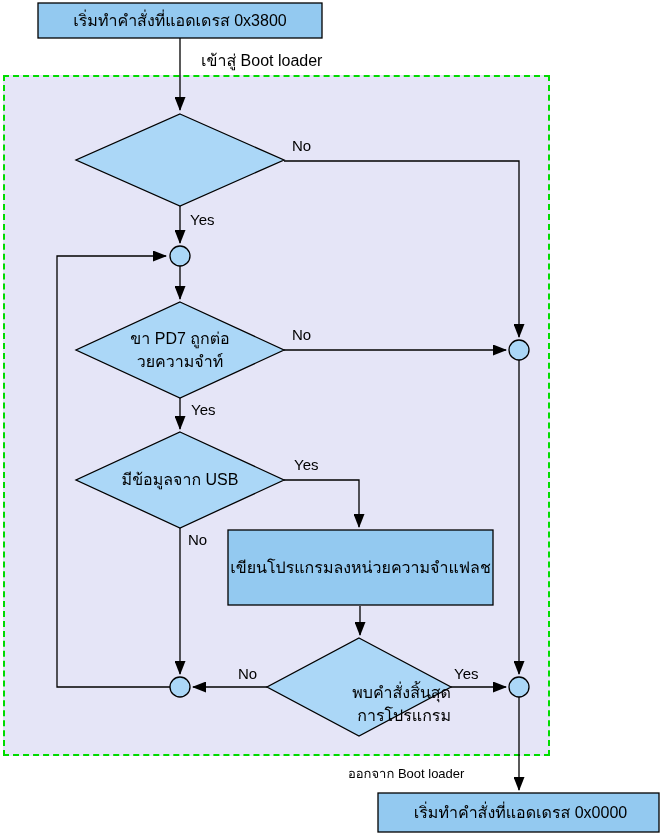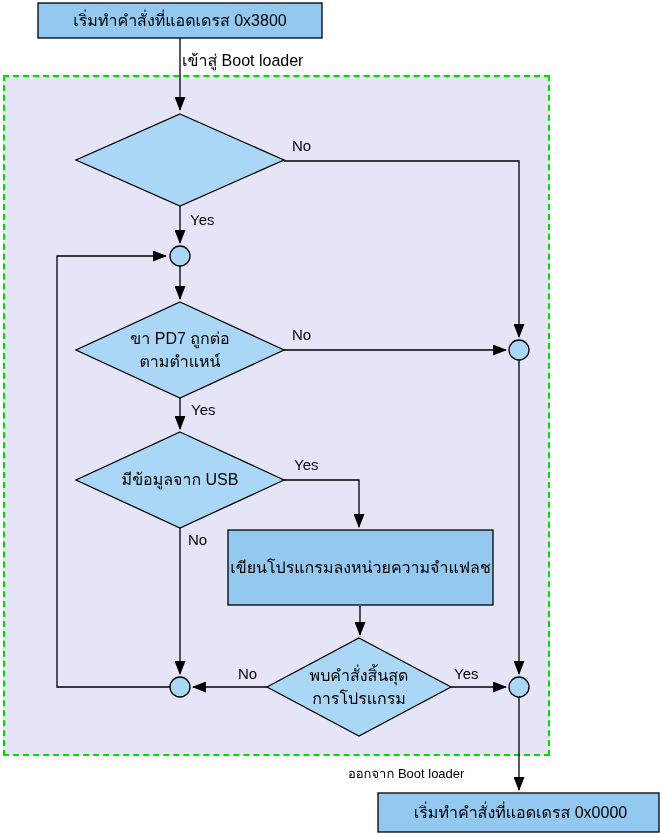--- a/index.html
+++ b/index.html
@@ -93,41 +93,41 @@
     <circle class="shape conn-circle" cx="519" cy="687" r="10"></circle>
   </svg>
 
   <div class="node-label" style="left:38px;top:3px;width:284px;height:35px;">
     <span>เริ่มทำคำสั่งที่แอดเดรส 0x3800</span>
   </div>
 
 
   <div class="node-label" style="left:76px;top:302px;width:208px;height:96px;">
     <span>ขา PD7 ถูกต่อ</span>
-    <span>ตามตำแหน์</span>
+    <span>วยความจำท์</span>
   </div>
 
   <div class="node-label" style="left:76px;top:432px;width:208px;height:96px;align-items:center;">
     <span>มีข้อมูลจาก USB</span>
   </div>
 
   <div class="node-label" style="left:228px;top:530px;width:265px;height:75px;">
     <span>เขียนโปรแกรมลงหน่วยความจำแฟลช</span>
   </div>
 
-  <div class="node-label" style="left:267px;top:638px;width:184px;height:98px;">
+  <div class="node-label" style="left:267px;top:655px;width:184px;height:98px;align-items:flex-end;">
     <span>พบคำสั่งสิ้นสุด</span>
     <span>การโปรแกรม</span>
   </div>
 
   <div class="node-label" style="left:380px;top:793px;width:281px;height:39px;">
     <span>เริ่มทำคำสั่งที่แอดเดรส 0x0000</span>
   </div>
 
-  <div class="edge-label" style="left:182px;top:48px;font-size:16px;">เข้าสู่ Boot loader</div>
+  <div class="edge-label" style="left:201px;top:48px;font-size:16px;">เข้าสู่ Boot loader</div>
   <div class="edge-label" style="left:348px;top:763px;font-size:13px;">ออกจาก Boot loader</div>
 
   <div class="edge-label" style="left:292px;top:137px;">No</div>
   <div class="edge-label" style="left:190px;top:211px;">Yes</div>
 
   <div class="edge-label" style="left:292px;top:326px;">No</div>
   <div class="edge-label" style="left:191px;top:401px;">Yes</div>
 
   <div class="edge-label" style="left:294px;top:456px;">Yes</div>
   <div class="edge-label" style="left:188px;top:531px;">No</div>

